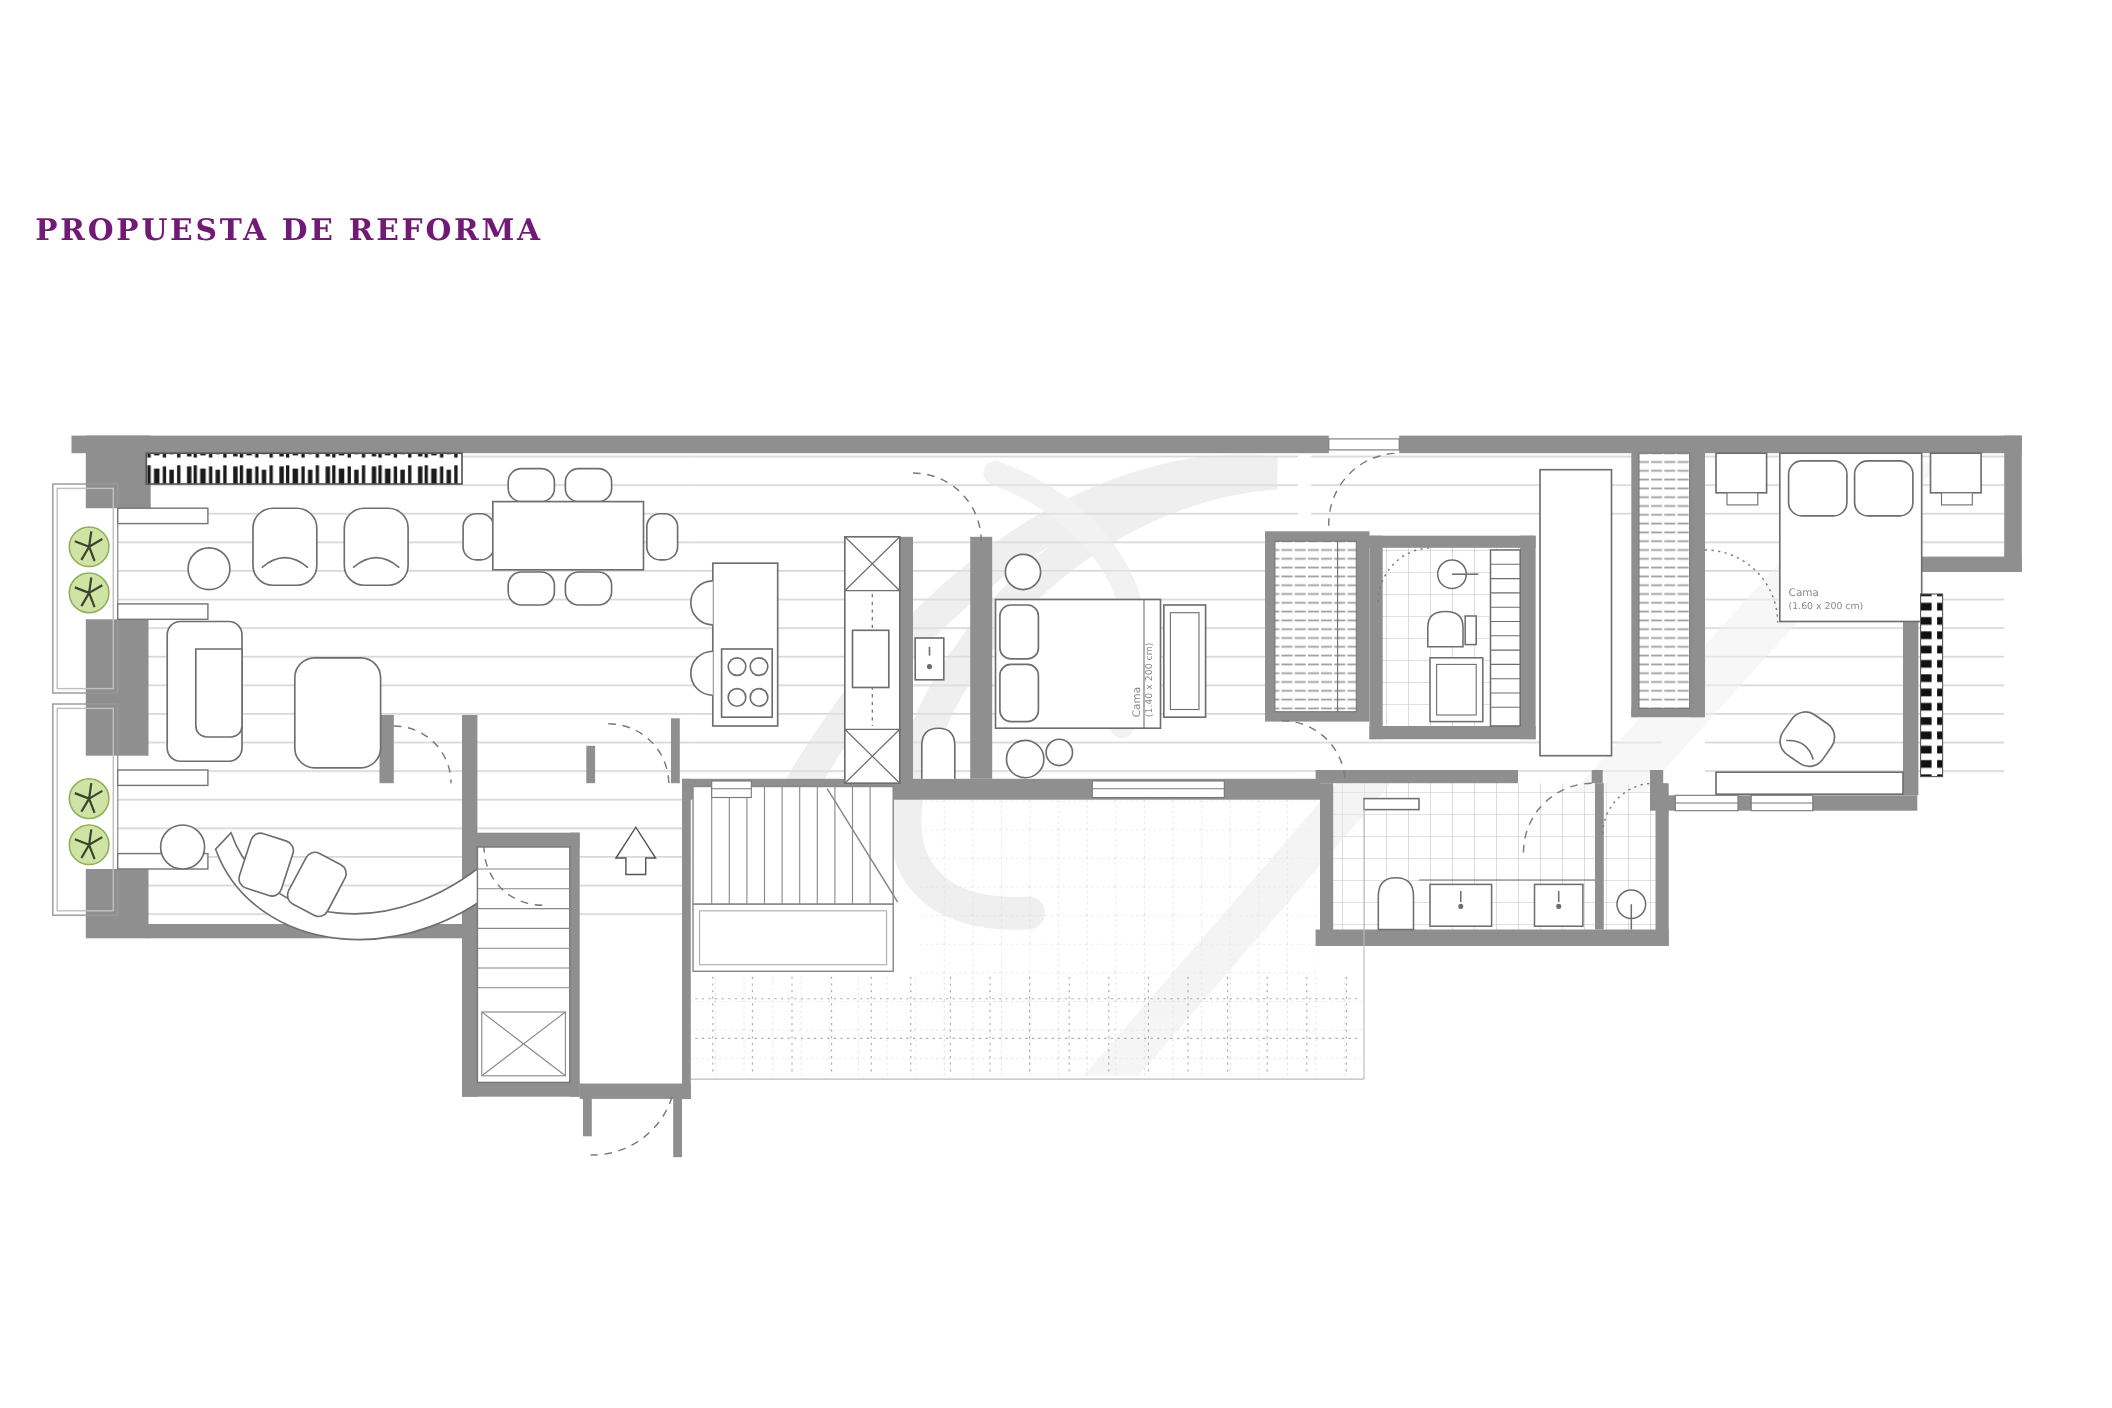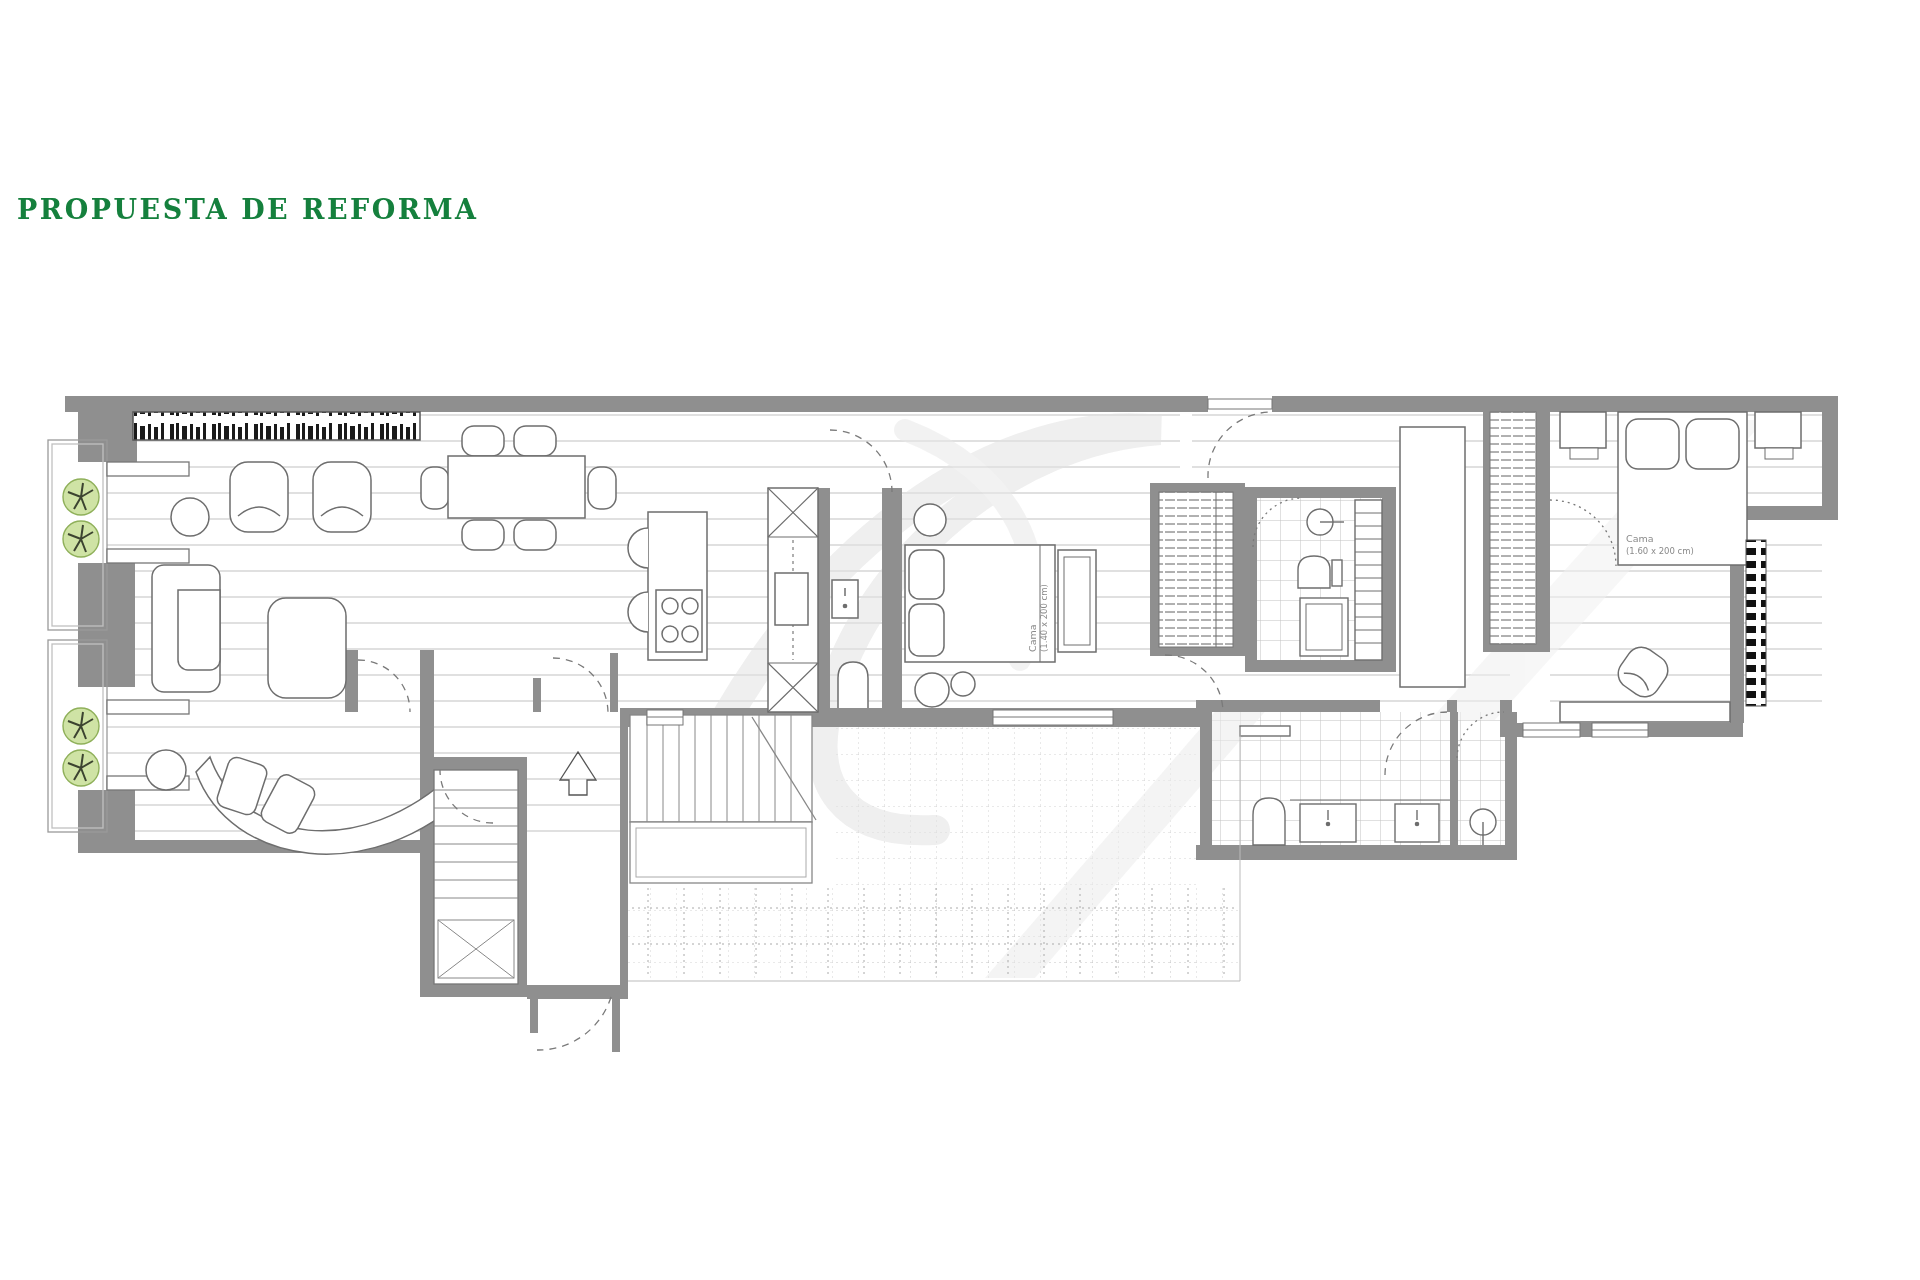--- a/index.html
+++ b/index.html
@@ -1,19 +1,19 @@
 <!DOCTYPE html>
 <html><head>
 <meta charset="utf-8">
 <style>
   html,body{margin:0;padding:0;background:#ffffff;}
   .page{position:relative;width:1920px;height:1280px;background:#ffffff;overflow:hidden;
         font-family:"DejaVu Sans", sans-serif;}
-  .plan-title{position:absolute;left:17px;top:194px;font-family:"DejaVu Serif", serif;
-        font-size:27px;font-weight:700;letter-spacing:2.5px;color:#15803d;white-space:nowrap;}
+  .plan-title{position:absolute;left:32px;top:194px;font-family:"DejaVu Serif", serif;
+        font-size:27px;font-weight:700;letter-spacing:2.5px;color:#701a75;white-space:nowrap;}
   svg text{font-family:"DejaVu Sans", sans-serif;}
 </style>
 </head>
 <body>
 
 <div class="page">
 
   <div class="plan-title">PROPUESTA DE REFORMA</div>
 
   <svg width="1920" height="1280" viewBox="0 0 1920 1280">

